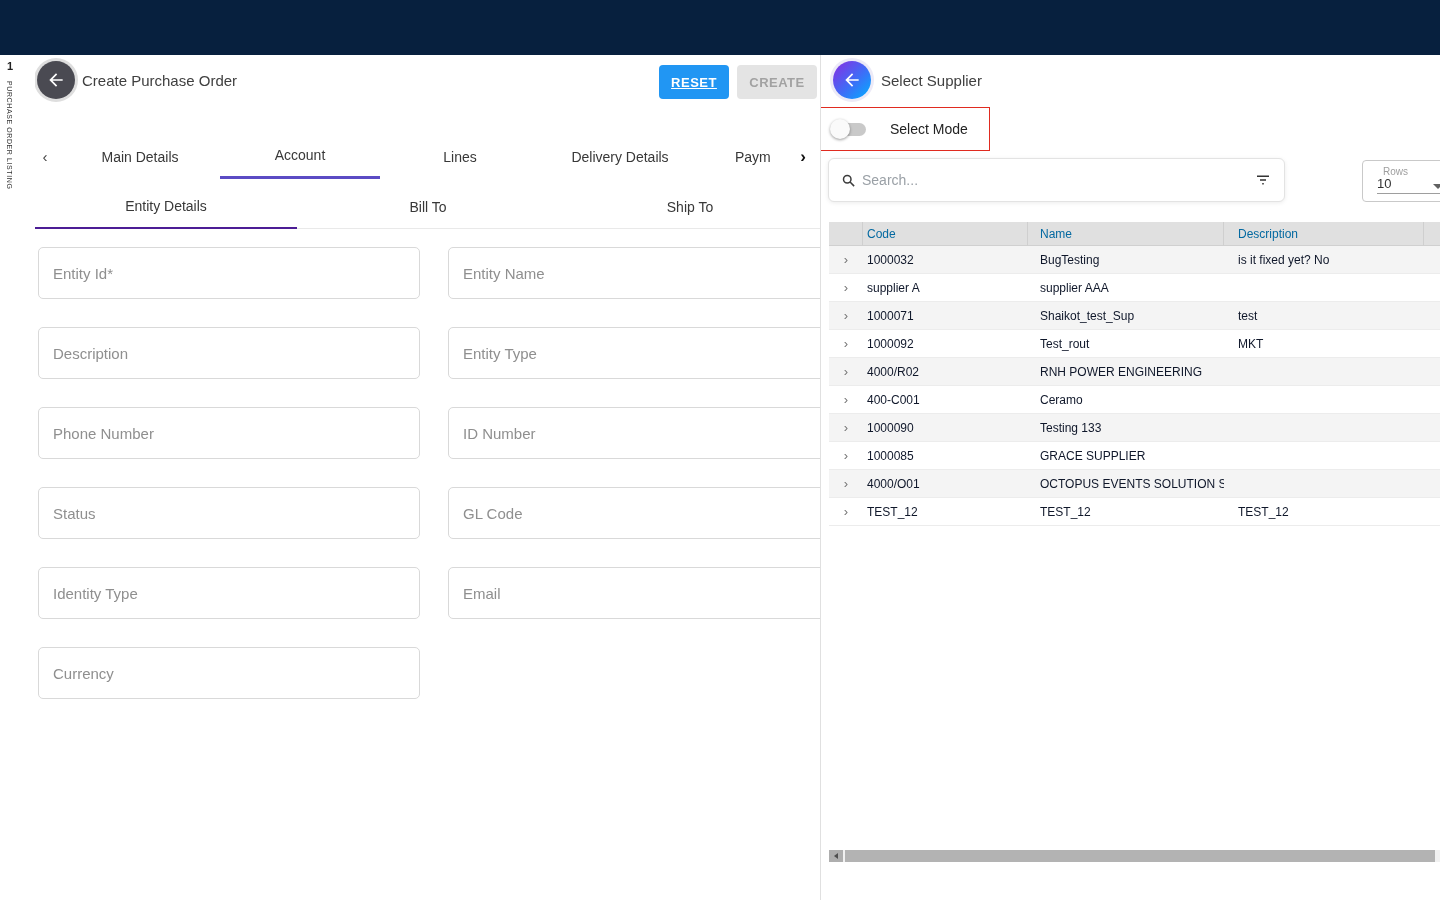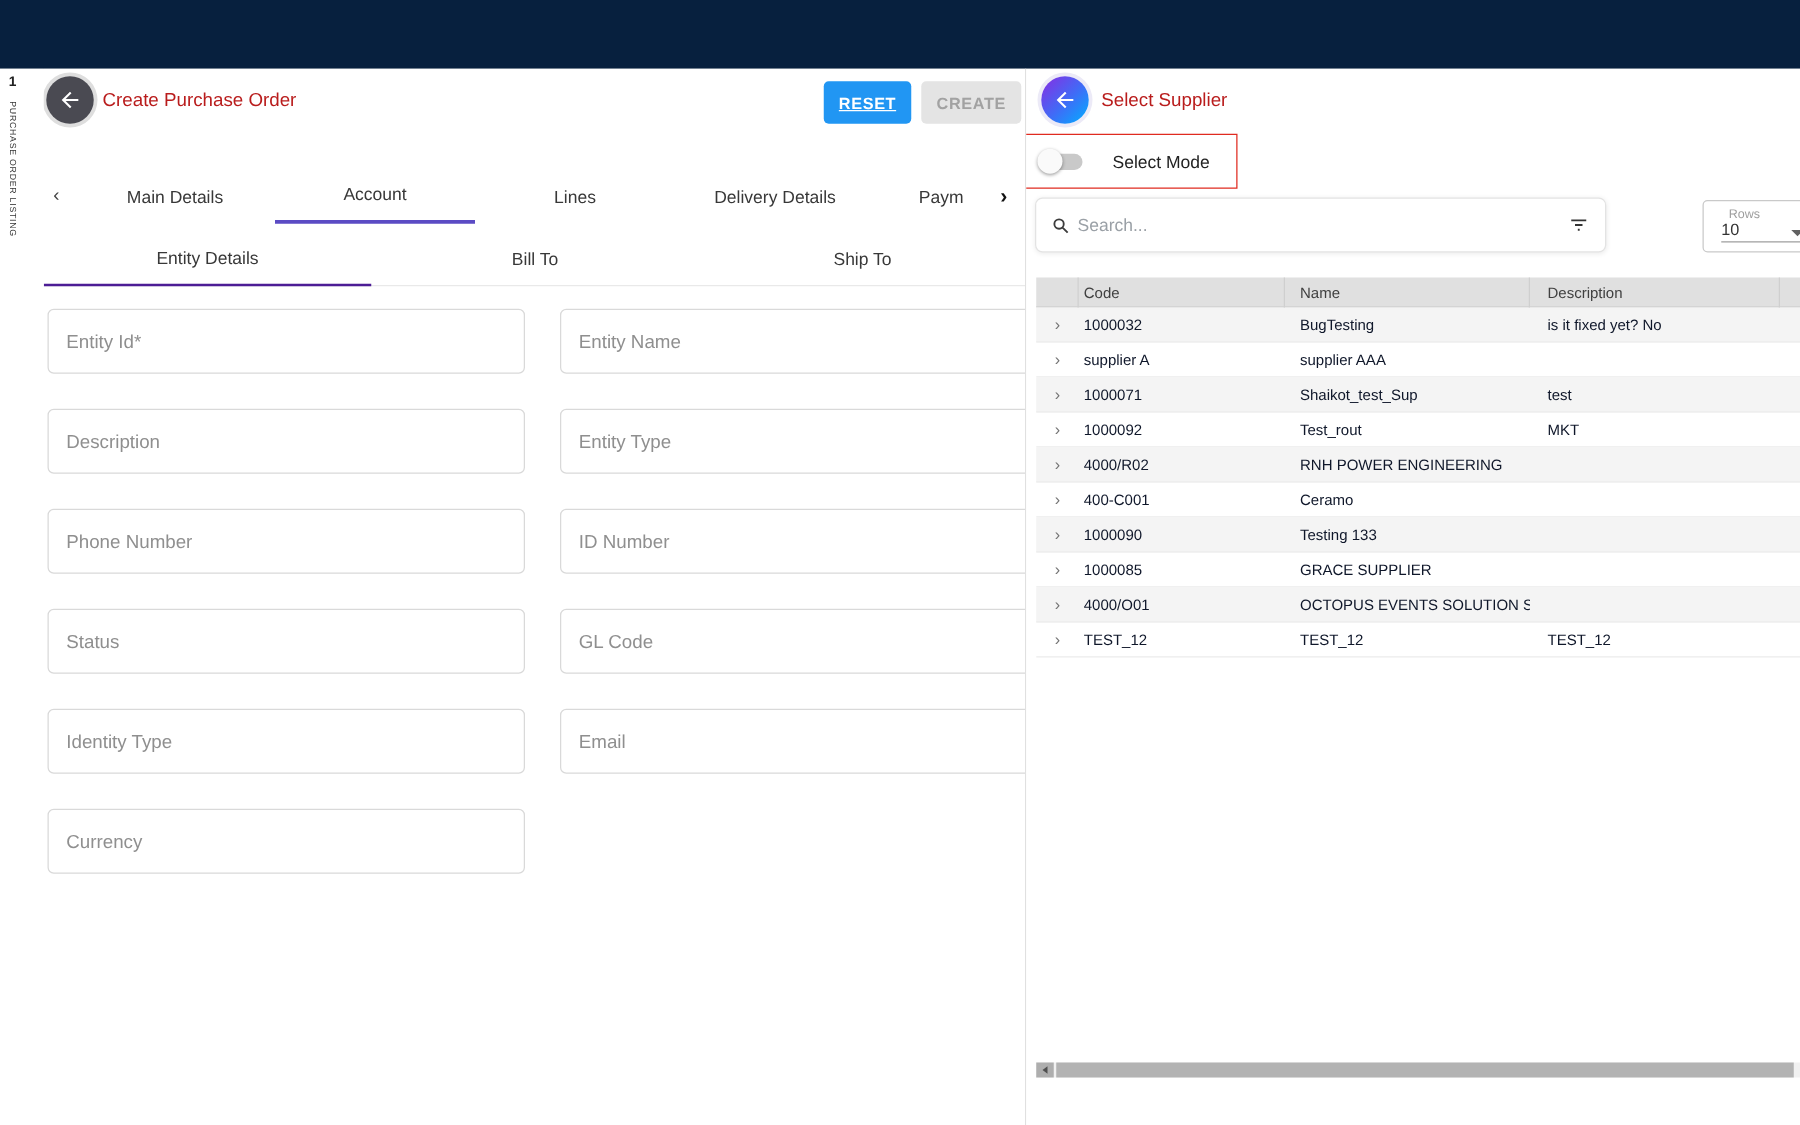--- a/index.html
+++ b/index.html
@@ -11,21 +11,21 @@
   
   .side-strip { position:absolute; left:0; top:55px; width:35px; height:845px; background:#fff; }
   .strip-num { position:absolute; left:7px; top:5px; font-size:11px; font-weight:bold; color:#222; }
   .strip-label { position:absolute; left:6px; top:26px; writing-mode:vertical-rl; font-size:7px; letter-spacing:0.6px; color:#333; }
 
   
   .left-panel { position:absolute; left:35px; top:55px; width:786px; height:845px; background:#fff; border-right:1px solid #e0e0e0; overflow:hidden; }
 
   .circle-btn { position:absolute; width:38px; height:38px; border-radius:50%; display:flex; align-items:center; justify-content:center; cursor:pointer; }
   .back-circle { left:2px; top:6px; background:#4a4a52; box-shadow:0 0 0 3px #dedede; }
-  .panel-title { position:absolute; font-size:15px; color:#b91c1c; }
+  .panel-title { position:absolute; font-size:15px; color:#404040; }
   .po-title { left:47px; top:17px; }
 
   .btn { position:absolute; top:10px; height:34px; border:none; border-radius:4px; font-size:13px; font-weight:bold; letter-spacing:0.5px; font-family:"Liberation Sans", sans-serif; cursor:pointer; }
   .btn-reset { left:624px; width:70px; background:#2196f3; color:#fff;text-decoration:underline; }
   .btn-create { left:702px; width:80px; background:#e4e4e4; color:#a2a2a2; }
 
   .tabbar { position:absolute; left:0; top:79px; width:786px; height:45px; }
   .tab { position:absolute; top:0; height:45px; width:160px; display:flex; align-items:center; justify-content:center; font-size:14px; color:#383838; cursor:pointer; white-space:nowrap; }
   .tab.active { border-bottom:3px solid #5b4bc4; }
   .tab-scroll { position:absolute; top:0; height:45px; width:20px; display:flex; align-items:center; justify-content:center; color:#444; cursor:pointer; font-size:15px; }
@@ -56,21 +56,21 @@
 
   .rows-box { position:absolute; left:541px; top:105px; width:96px; height:42px; border:1px solid #c9c9c9; border-radius:4px; background:#fff; }
   .rows-label { position:absolute; left:20px; top:5px; font-size:10px; color:#9e9e9e; }
   .rows-value-row { position:absolute; left:14px; right:14px; bottom:7px; border-bottom:1px solid #9e9e9e; display:flex; align-items:flex-end; justify-content:space-between; padding-bottom:2px; cursor:pointer; }
   .rows-value { font-size:13px; color:#333; }
   .rows-caret { width:0; height:0; border-left:5px solid transparent; border-right:5px solid transparent; border-top:5px solid #616161; margin-bottom:2px; }
 
   .table { position:absolute; left:8px; top:167px; width:611px; }
   .t-row { display:grid; grid-template-columns:34px 165px 196px 200px 1fr; align-items:center; }
   .t-head { height:24px; background:#e0e0e0; border-bottom:1px solid #d0d0d0; }
-  .t-head .hc { font-size:12px; color:#404040; height:24px; display:flex; align-items:center; border-right:1px solid #cfcfcf; }
+  .t-head .hc { font-size:12px; color:#0369a1; height:24px; display:flex; align-items:center; border-right:1px solid #cfcfcf; }
   .t-head .hc.no-r { border-right:none; }
   .t-body-row { height:28px; border-bottom:1px solid #ececec; cursor:pointer; }
   .t-body-row:nth-child(even) { background:#f4f4f4; }
   .cell { font-size:12px; color:#0f172a; white-space:nowrap; overflow:hidden; }
   .pad-code { padding-left:4px; }
   .pad-name { padding-left:12px; }
   .pad-desc { padding-left:14px; }
   .row-chevron { color:#757575; font-size:13px; text-align:center; cursor:pointer; }
 
   .hscroll { position:absolute; left:8px; top:795px; width:611px; height:12px; background:#f1f1f1; }

